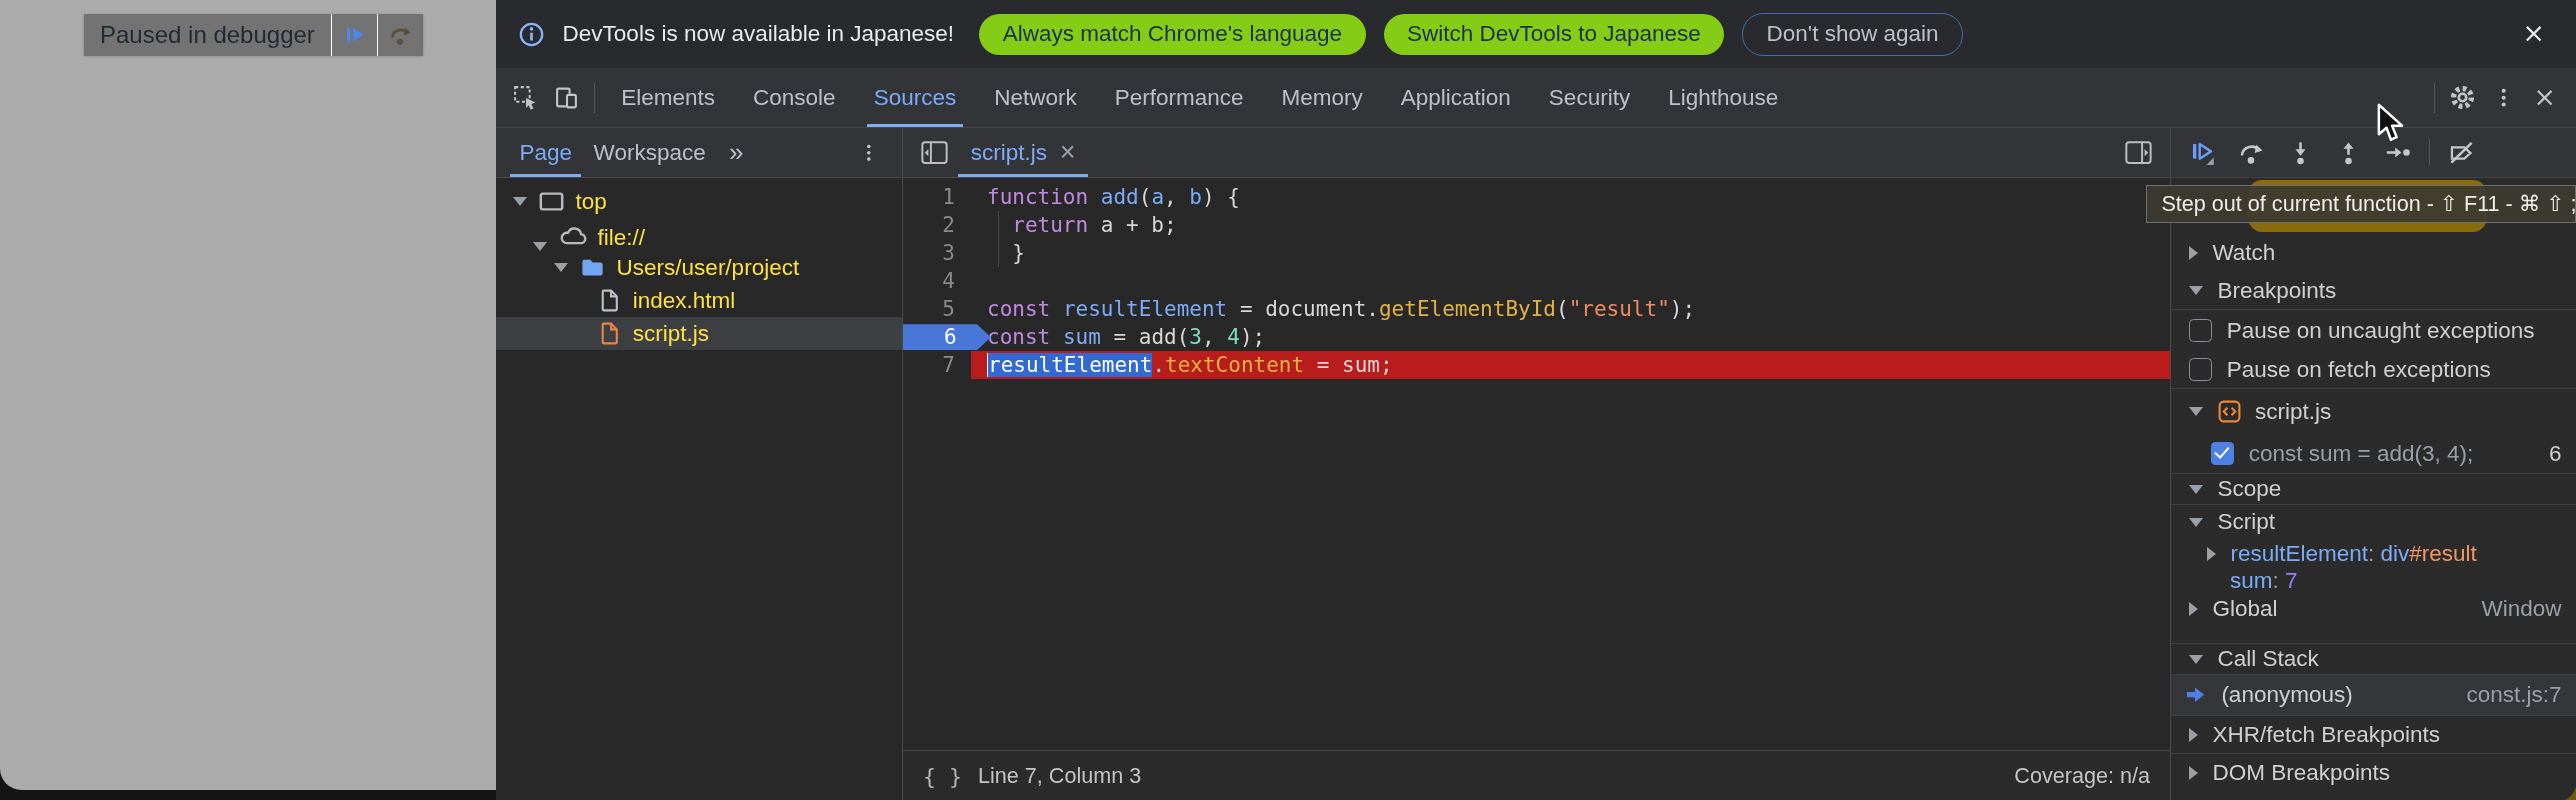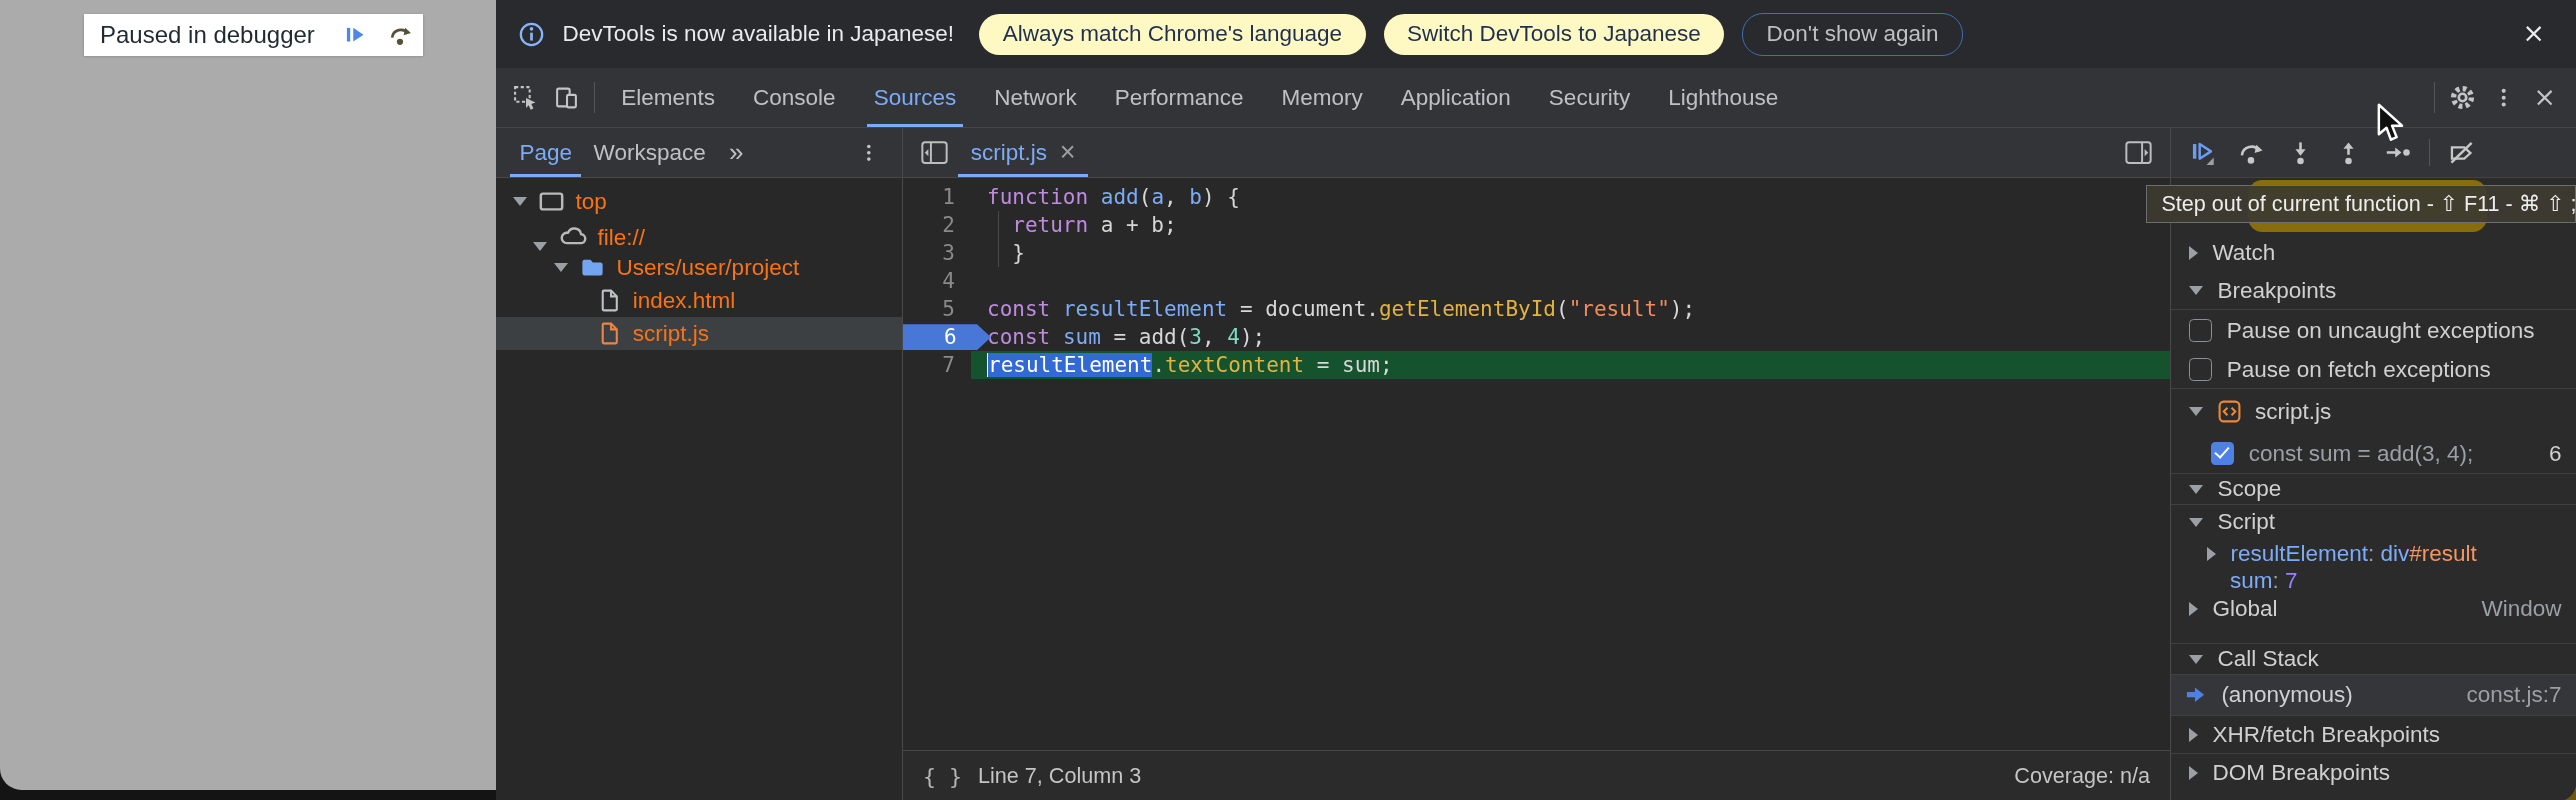--- a/index.html
+++ b/index.html
@@ -1,32 +1,32 @@
 <!DOCTYPE html>
 <html style="font-size:14.4px"><head>
 <meta charset="utf-8">
 <style>
   html,body{margin:0;padding:0;background:#141414;}
   .screen{position:relative;width:2576px;height:801px;overflow:hidden;font-family:"Liberation Sans",sans-serif;background:#141414;}
   .corner-olive{position:absolute;right:0;bottom:0;width:41px;height:41px;background:#6d5a12;}
 
   
   .page-area{position:absolute;left:0;top:0;width:496px;height:790px;background:#ababab;border-bottom-left-radius:21.6px;}
-  .paused-badge{position:absolute;left:84px;top:13.5px;height:42px;display:flex;align-items:stretch;background:#ffffff;box-shadow:0 0.9px 2.7px rgba(0,0,0,.25);}
+  .paused-badge{position:absolute;left:84px;top:13.5px;height:42px;display:flex;align-items:stretch;background:#737373;box-shadow:0 0.9px 2.7px rgba(0,0,0,.25);}
   .paused-badge .badge-label{display:flex;align-items:center;padding:0 16px;font-size:24px;color:#1f2a33;}
   .badge-btn{width:45px;display:flex;align-items:center;justify-content:center;border-left:1.8px solid #ffffff;cursor:pointer;}
 
   
   .devtools{position:absolute;left:496px;top:0;right:0;height:801px;background:#282828;display:flex;flex-direction:column;border-bottom-right-radius:18px;overflow:hidden;}
 
   
   .infobar{height:68px;flex:none;background:#292a2d;display:flex;align-items:center;gap:18px;padding:0 21.6px;color:#e8eaed;font-size:22.5px;}
   .infobar .msg{margin-right:7.2px;}
   .pill{height:41px;border-radius:21px;display:flex;align-items:center;padding:0 23.4px;font-size:22.5px;cursor:pointer;}
-  .pill.filled{background:#fef9c3;color:#1e3050;}
+  .pill.filled{background:#84cc16;color:#1e3050;}
   .pill.outline{background:transparent;color:#bdc1c6;border:1.8px solid #3d6fb4;}
   .infobar .spacer{flex:1;}
   .icon-btn{display:flex;align-items:center;justify-content:center;width:41px;height:41px;cursor:pointer;}
 
   
   .tabbar{height:59px;flex:none;background:#333438;border-bottom:0.9px solid #474747;display:flex;align-items:center;padding:0 10.8px 0 9px;}
   .tabbar .tab{position:relative;height:100%;display:flex;align-items:center;gap:9px;padding:0 19px;font-size:22.5px;color:#bdc1c6;cursor:pointer;white-space:nowrap;}
   .tabbar .tab.active{color:#7cacf8;}
   .tabbar .tab.active::after{content:"";position:absolute;left:12.6px;right:12.6px;bottom:0;height:2.7px;background:#7cacf8;}
   .tb-sep{width:0.9px;height:31px;background:#565656;margin:0 7.2px;flex:none;}
@@ -36,41 +36,41 @@
   .main{flex:1;display:flex;min-height:0;}
 
   
   .navigator{width:406px;flex:none;display:flex;flex-direction:column;border-right:0.9px solid #4a4a4a;background:#282828;}
   .nav-header{height:49px;flex:none;background:#333438;border-bottom:0.9px solid #474747;display:flex;align-items:center;padding:0 12.6px;font-size:22.5px;color:#bdc1c6;}
   .nav-tab{position:relative;height:100%;display:flex;align-items:center;padding:0 10.8px;cursor:pointer;}
   .nav-tab.active{color:#7cacf8;}
   .nav-tab.active::after{content:"";position:absolute;left:1.8px;right:1.8px;bottom:0;height:2.7px;background:#7cacf8;}
   .nav-more{font-size:26px;padding:0 12.6px;cursor:pointer;letter-spacing:1.8px;}
   .nav-header .spacer{flex:1;}
-  .tree{flex:1;padding-top:7.2px;font-size:22.5px;color:#f97316;}
+  .tree{flex:1;padding-top:7.2px;font-size:22.5px;color:#fde047;}
   .tree-row{height:33px;display:flex;align-items:center;gap:10.8px;cursor:pointer;}
   .tree-row.selected{background:#3c4043;}
   .tri-d{width:0;height:0;border-left:7.2px solid transparent;border-right:7.2px solid transparent;border-top:9px solid #9aa0a6;flex:none;}
   .tri-r{width:0;height:0;border-top:7.2px solid transparent;border-bottom:7.2px solid transparent;border-left:9px solid #9aa0a6;flex:none;}
   .ticon{flex:none;display:flex;align-items:center;justify-content:center;}
 
   
   .editor{flex:1;min-width:0;display:flex;flex-direction:column;background:#282828;}
   .ed-tabbar{height:49px;flex:none;background:#333438;border-bottom:0.9px solid #474747;display:flex;align-items:center;padding:0 10.8px;}
   .ed-tab{position:relative;height:100%;display:flex;align-items:center;gap:12.6px;padding:0 16px;cursor:pointer;}
   .ed-tab .t-label{color:#7cacf8;font-size:22.5px;}
   .ed-tab .t-close{color:#9aa0a6;font-size:27px;line-height:1;}
   .ed-tab::after{content:"";position:absolute;left:3.6px;right:3.6px;bottom:0;height:2.7px;background:#7cacf8;}
   .ed-tabbar .spacer{flex:1;}
 
   .code{flex:1;position:relative;padding-top:5.4px;font-family:"DejaVu Sans Mono",monospace;font-size:21px;line-height:28px;cursor:text;}
   .code-line{display:flex;height:28px;position:relative;}
   .ln{width:68px;flex:none;text-align:right;padding-right:16px;box-sizing:border-box;color:#8a8a8a;}
   .lc{flex:1;padding-left:16px;white-space:pre;color:#d7d7d7;}
-  .lc.exec{background:#14532d;}
+  .lc.exec{background:#b91c1c;}
   .bp-flag{position:absolute;left:0;top:0.9px;width:88px;height:26px;box-sizing:border-box;background:#4877d8;clip-path:polygon(0 0,84% 0,100% 50%,84% 100%,0 100%);color:#ffffff;text-align:left;padding-left:41px;line-height:26px;}
   .indent-guide{position:absolute;left:95px;top:33px;width:0.9px;height:56px;background:#4a4a4a;}
   .tk-kw{color:#bf8be0;}
   .tk-vr{color:#7cacf8;}
   .tk-pr{color:#e2b341;}
   .tk-st{color:#f28c5e;}
   .tk-nu{color:#7edcc4;}
   .tk-pl{color:#d7d7d7;}
   .tk-sel{background:#3169d5;color:#ffffff;border-left:1.8px solid #ffffff;}
   .tk-dim{color:#9aa0a6;}

